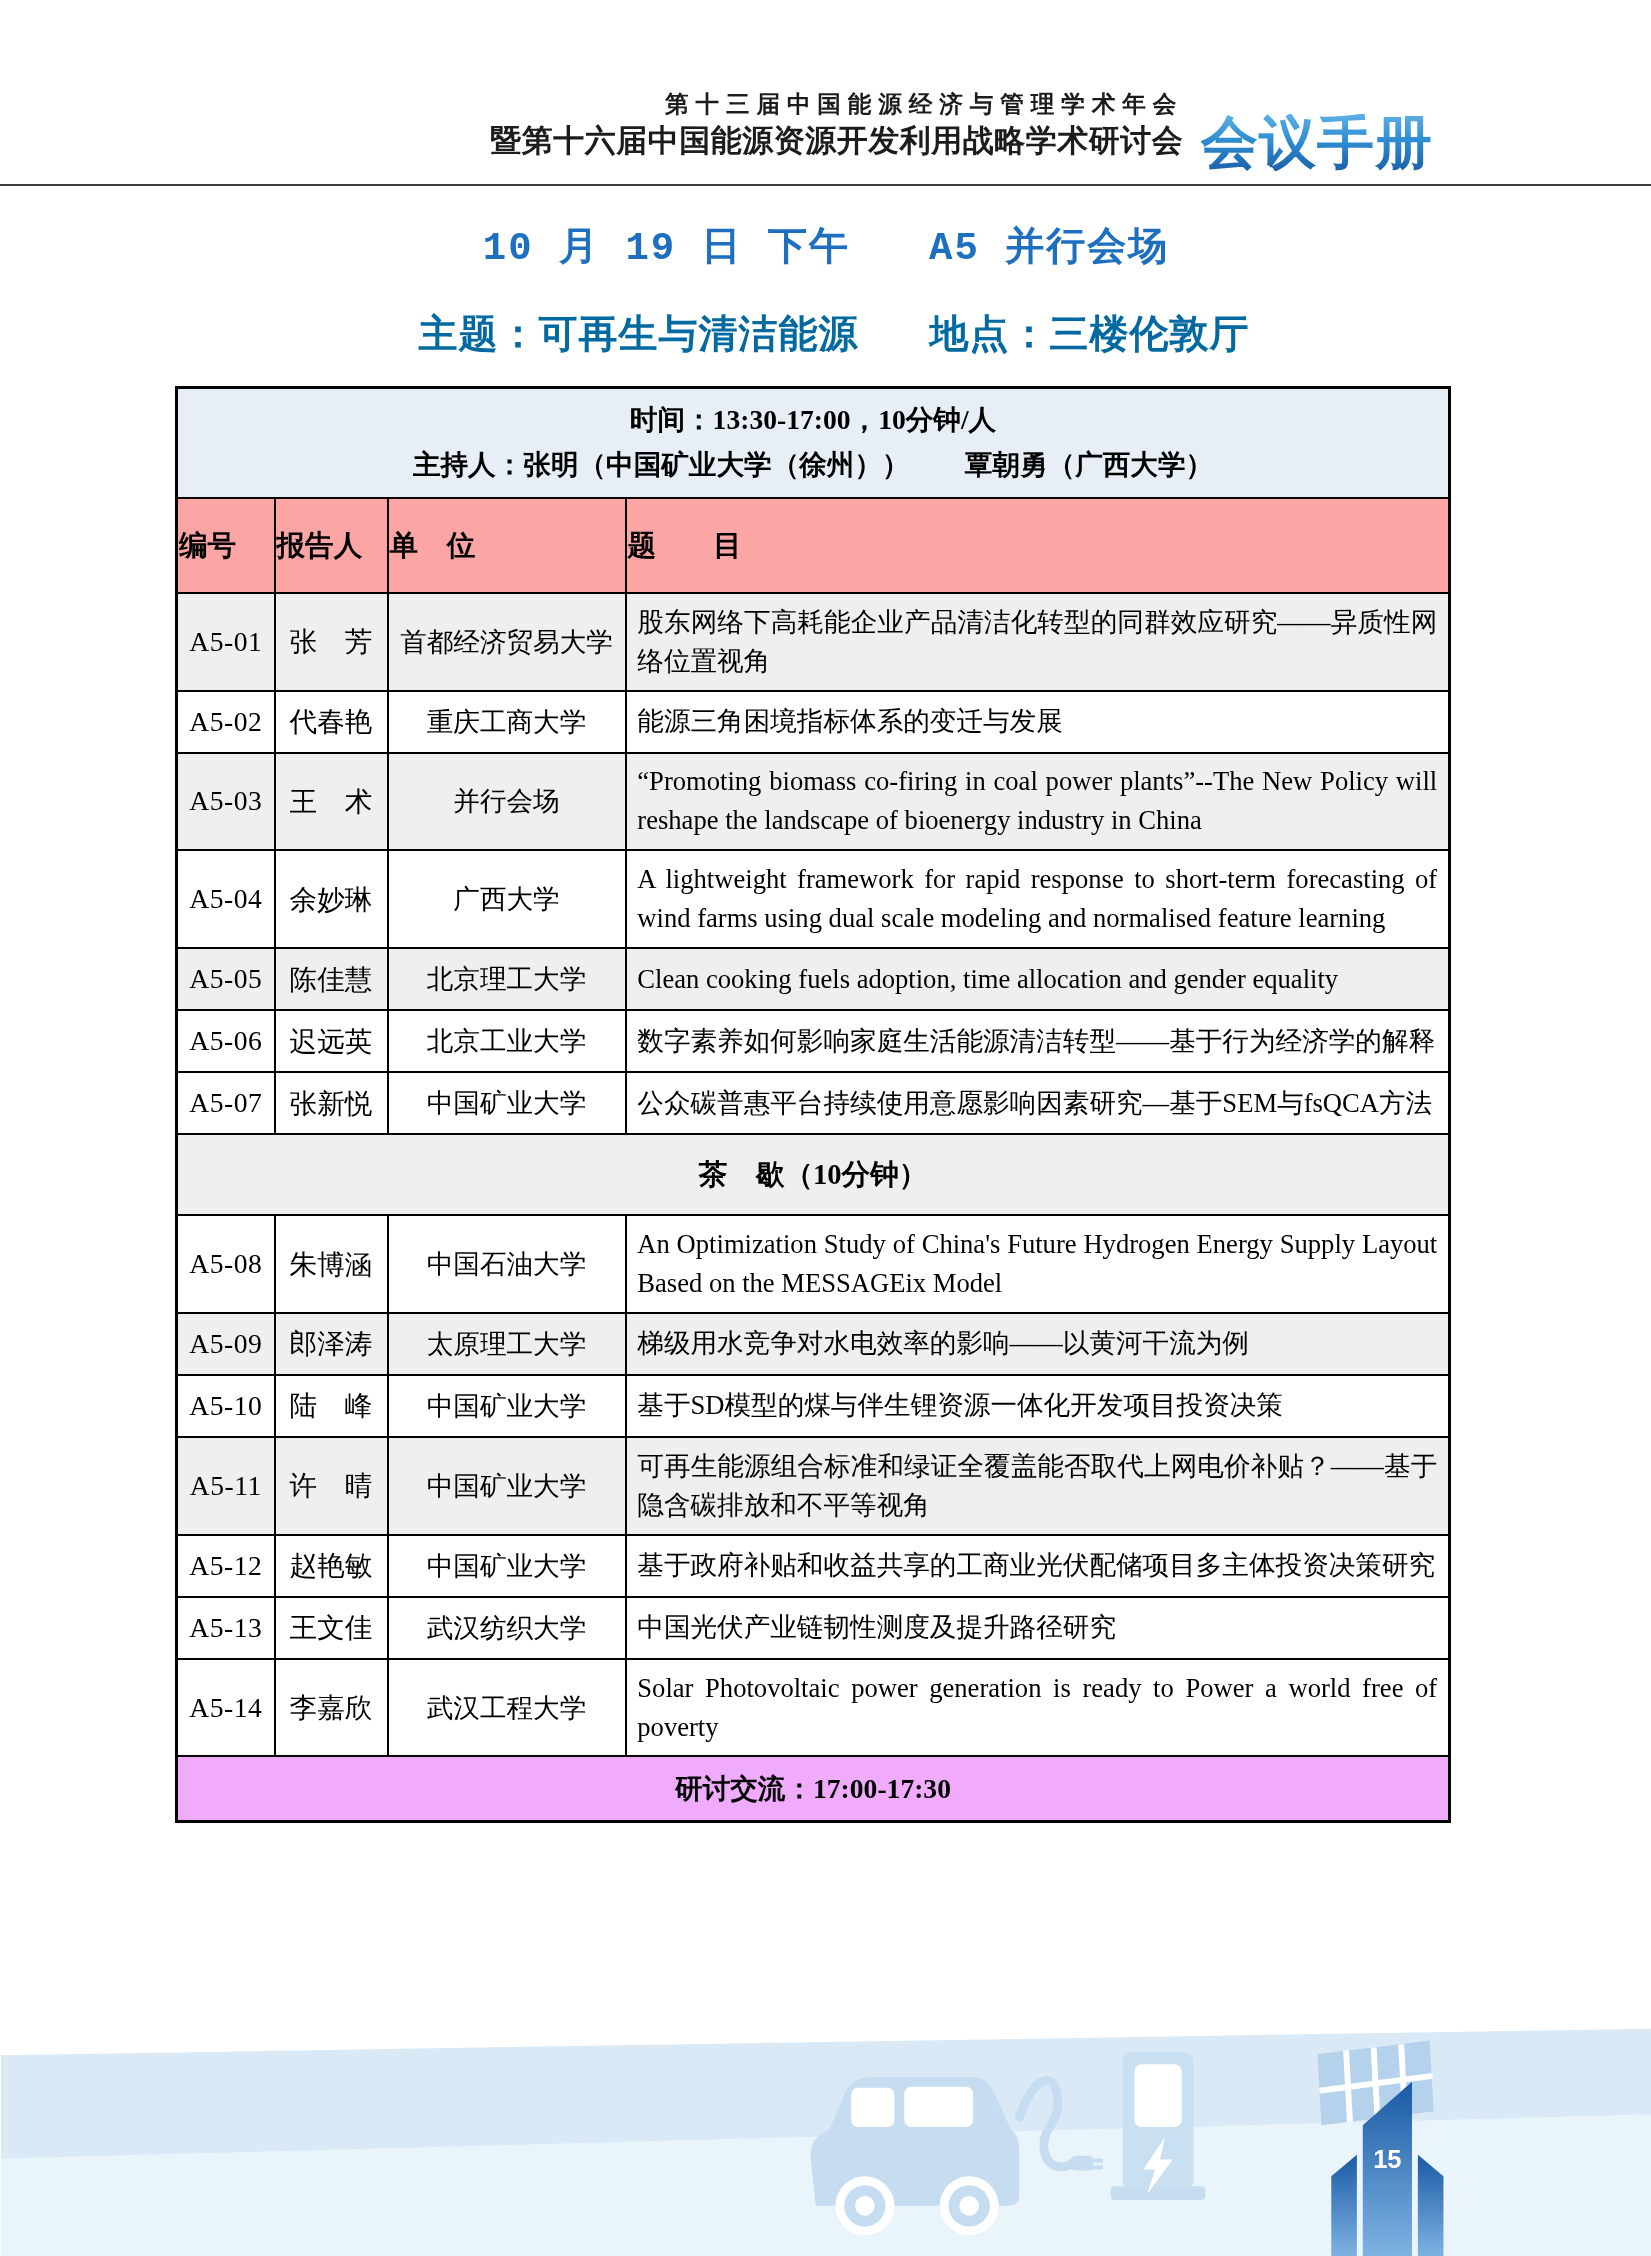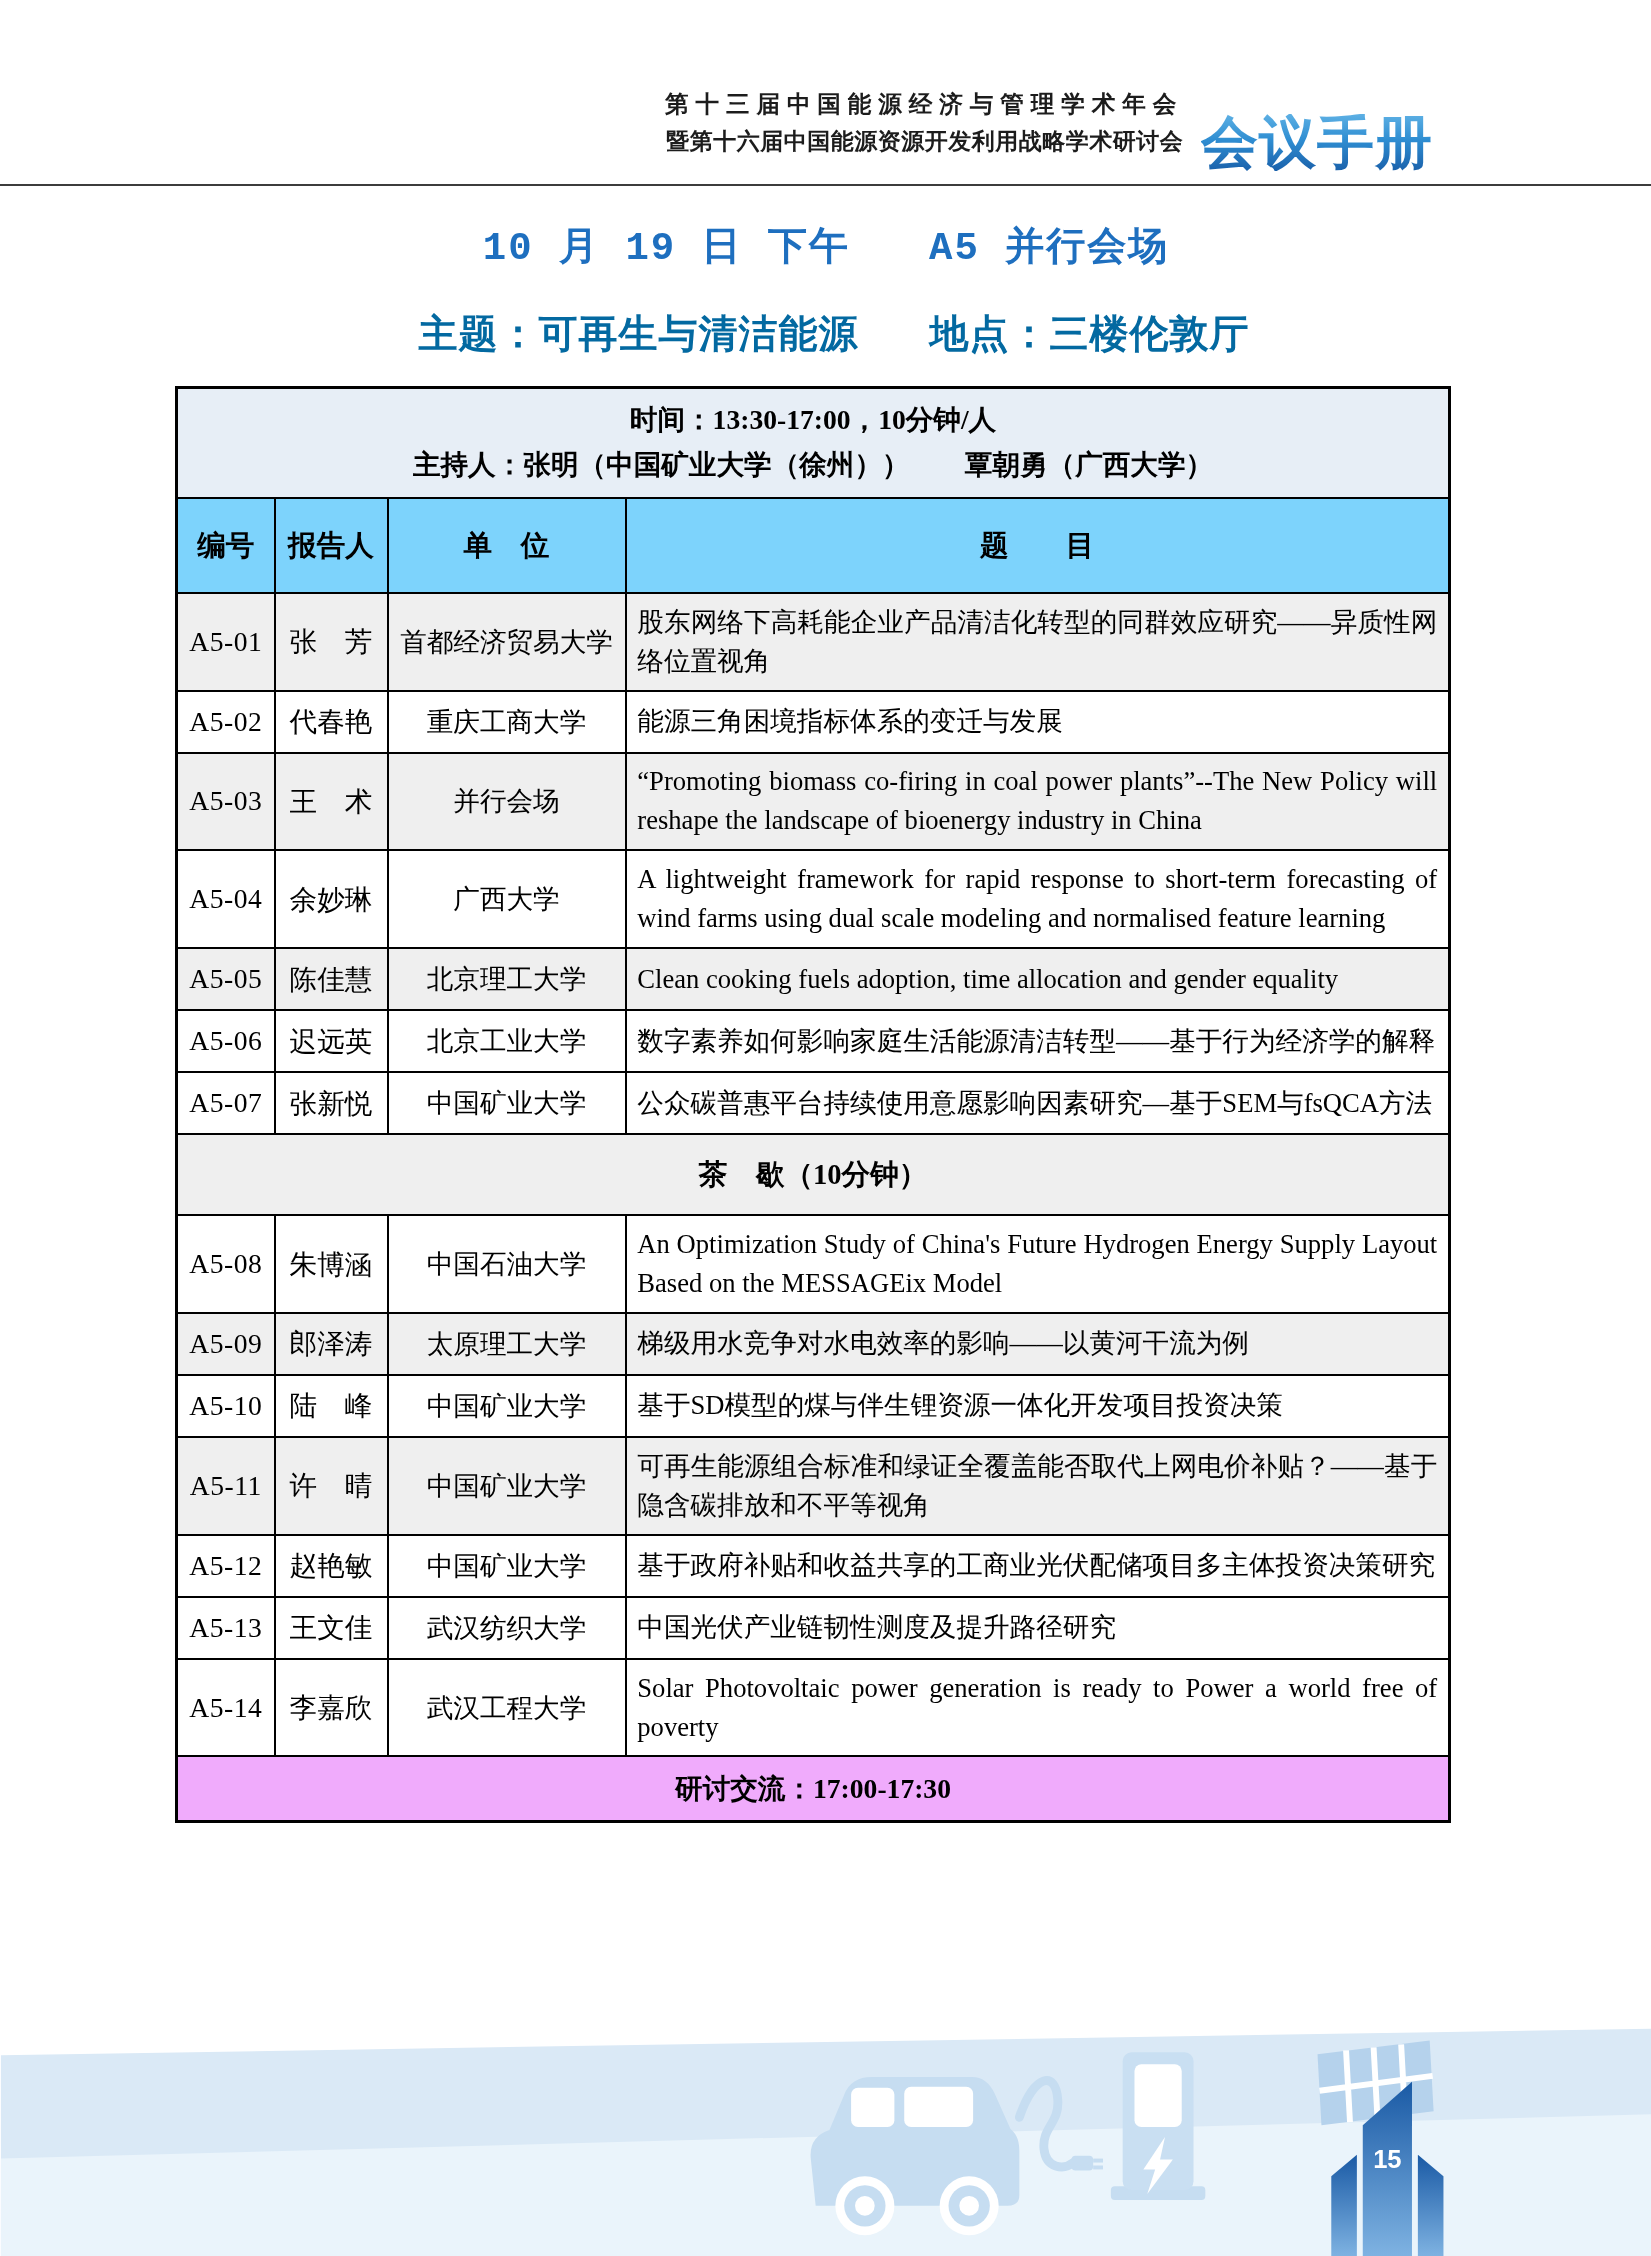--- a/index.html
+++ b/index.html
@@ -18,21 +18,21 @@
   .top-header{
     position:absolute;top:89px;right:219px;
     display:flex;align-items:flex-end;
   }
   .conf-lines{
     text-align:right;
     font-family:"Liberation Sans","DejaVu Sans",sans-serif;
     font-weight:bold;color:#1c1c1c;
   }
   .conf-line1{font-size:23.6px;letter-spacing:6.9px;line-height:30.5px;}
-  .conf-line2{font-size:23px;letter-spacing:0.5px;line-height:30.5px;margin-top:6.9px;}
+  .conf-line2{font-size:31px;letter-spacing:0.5px;line-height:30.5px;margin-top:6.9px;}
   .handbook-title{
     font-family:"Liberation Sans","DejaVu Sans",sans-serif;
     font-weight:bold;font-size:57px;line-height:57px;
     margin-left:17.7px;position:relative;top:13.8px;
     color:#2a7fc5;letter-spacing:1px;
   }
   @supports (-webkit-background-clip: text){
     .handbook-title{
       background:linear-gradient(180deg,#5db0e4 0%,#2f8ed2 45%,#1a61ab 100%);
       -webkit-background-clip:text;background-clip:text;
@@ -68,21 +68,21 @@
     vertical-align:middle;
   }
   td.blue-head{
     background:var(--table-header-bg);
     text-align:center;font-weight:bold;font-size:27.6px;
     padding:7.9px 0 9.9px 0;
   }
   .blue-head .hline{line-height:45px;}
   tr.col-head{height:95px;}
   tr.col-head td{
-    text-align:center;font-weight:bold;font-size:28.6px;background:#7dd3fc;
+    font-weight:bold;font-size:28.6px;background:#fca5a5;
   }
   tr.paper-row{height:62px;}
   tr.shaded td{background:var(--shaded-row-bg);}
   td.cell-id{
     text-align:center;font-size:27.6px;letter-spacing:0.5px;
   }
   td.cell-speaker{text-align:center;font-size:27.6px;}
   td.cell-unit{text-align:center;font-size:26.6px;}
   td.cell-title{
     text-align:justify;font-size:26.6px;line-height:39px;

